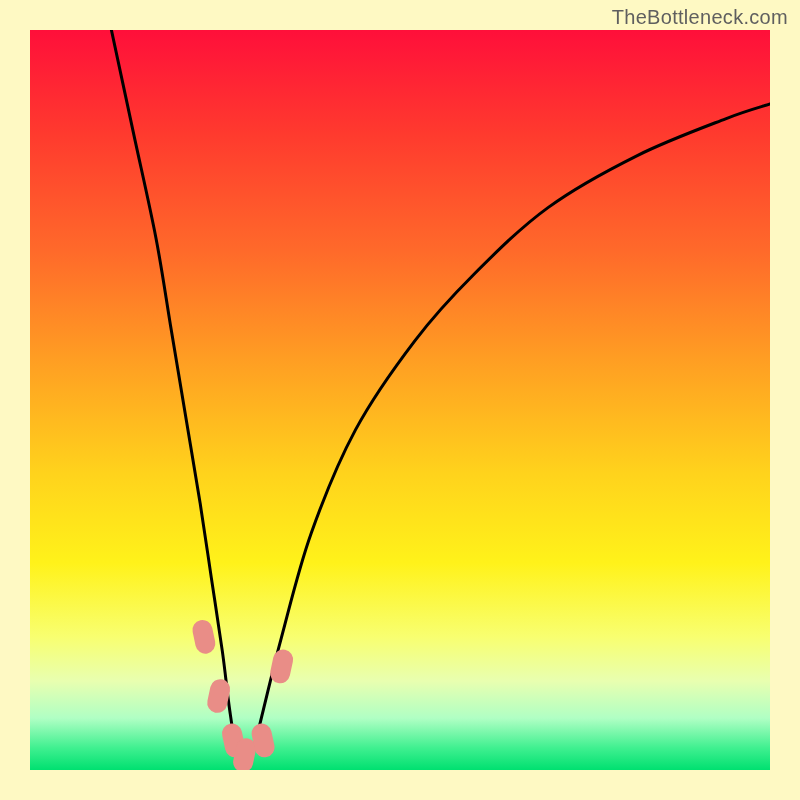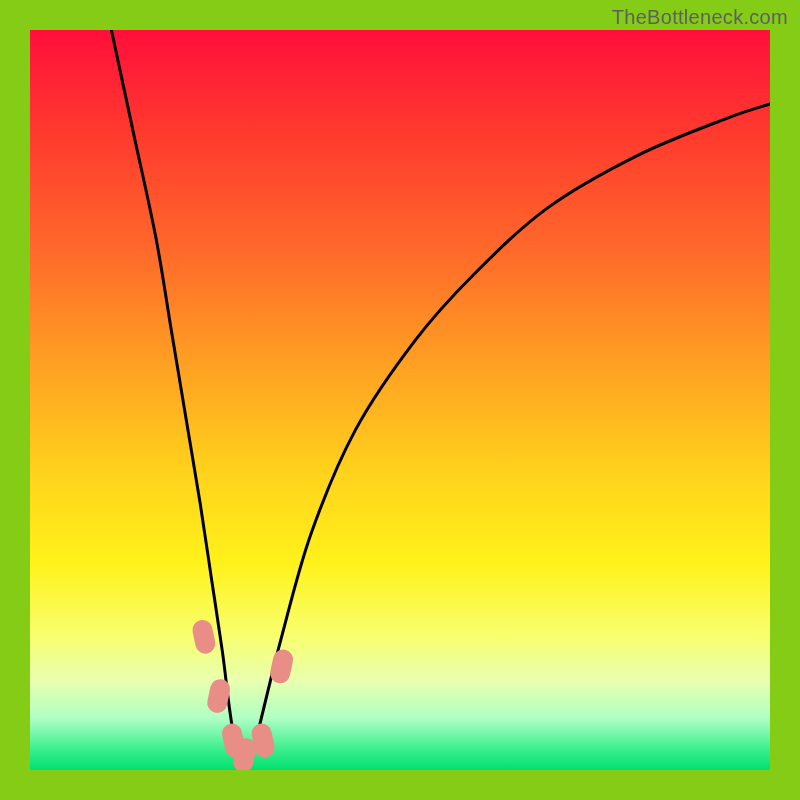--- a/index.html
+++ b/index.html
@@ -5,21 +5,21 @@
   body {
     margin: 0;
     padding: 0;
     background: #fff;
     font-family: Arial, Helvetica, sans-serif;
   }
   .stage {
     width: 800px;
     height: 800px;
     position: relative;
-    background: #84cc16;
+    background: #fef9c3;
   }
   .watermark {
     position: absolute;
     top: 6px;
     right: 12px;
     font-size: 20px;
     font-weight: 500;
     color: #5f5f5f;
     font-family: Arial, sans-serif;
     z-index: 5;

